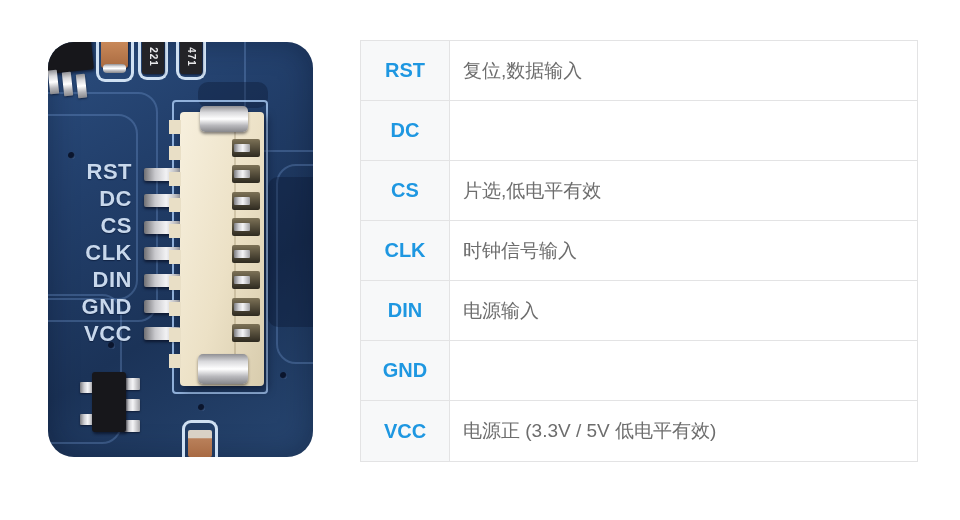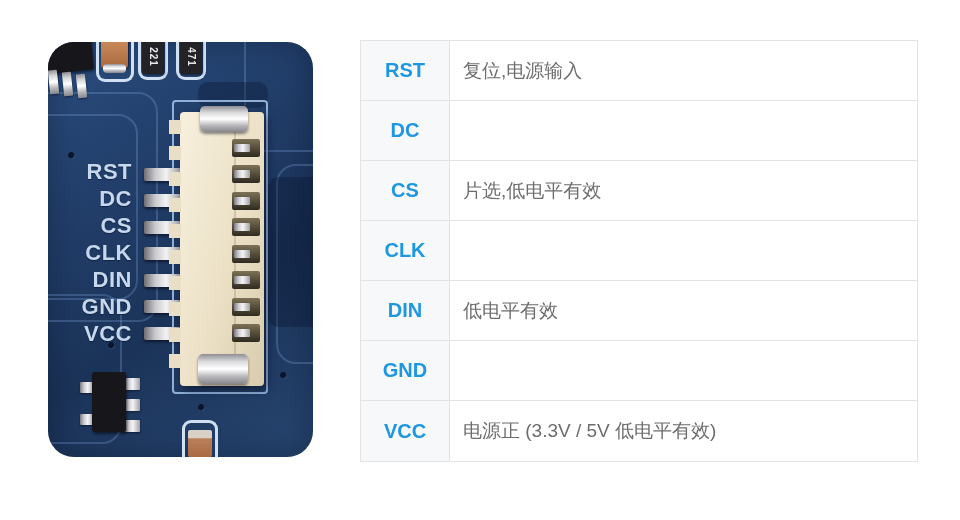--- a/index.html
+++ b/index.html
@@ -160,35 +160,36 @@
   </div>
 
   <div class="silk open-bottom" style="left:134px; top:378px; width:36px; height:40px;"></div>
   <div class="abs" style="left:140px; top:388px; width:24px; height:27px; border-radius:2px;
               background:linear-gradient(180deg,#d9d1c5 0%,#d9d1c5 30%,#b9805a 32%,#a86a43 100%);"></div>
 </div>
 
 <div class="pin-table">
   <div class="t-row">
     <div class="t-pin">RST</div>
-    <div class="t-desc">复位,电源输入</div>
+    <div class="t-desc">复位,数据输入</div>
   </div>
   <div class="t-row">
     <div class="t-pin">DC</div>
   </div>
   <div class="t-row">
     <div class="t-pin">CS</div>
     <div class="t-desc">片选,低电平有效</div>
   </div>
   <div class="t-row">
     <div class="t-pin">CLK</div>
+    <div class="t-desc">时钟信号输入</div>
   </div>
   <div class="t-row">
     <div class="t-pin">DIN</div>
-    <div class="t-desc">低电平有效</div>
+    <div class="t-desc">电源输入</div>
   </div>
   <div class="t-row">
     <div class="t-pin">GND</div>
   </div>
   <div class="t-row">
     <div class="t-pin">VCC</div>
     <div class="t-desc">电源正 (3.3V / 5V 低电平有效)</div>
   </div>
 </div>
 

